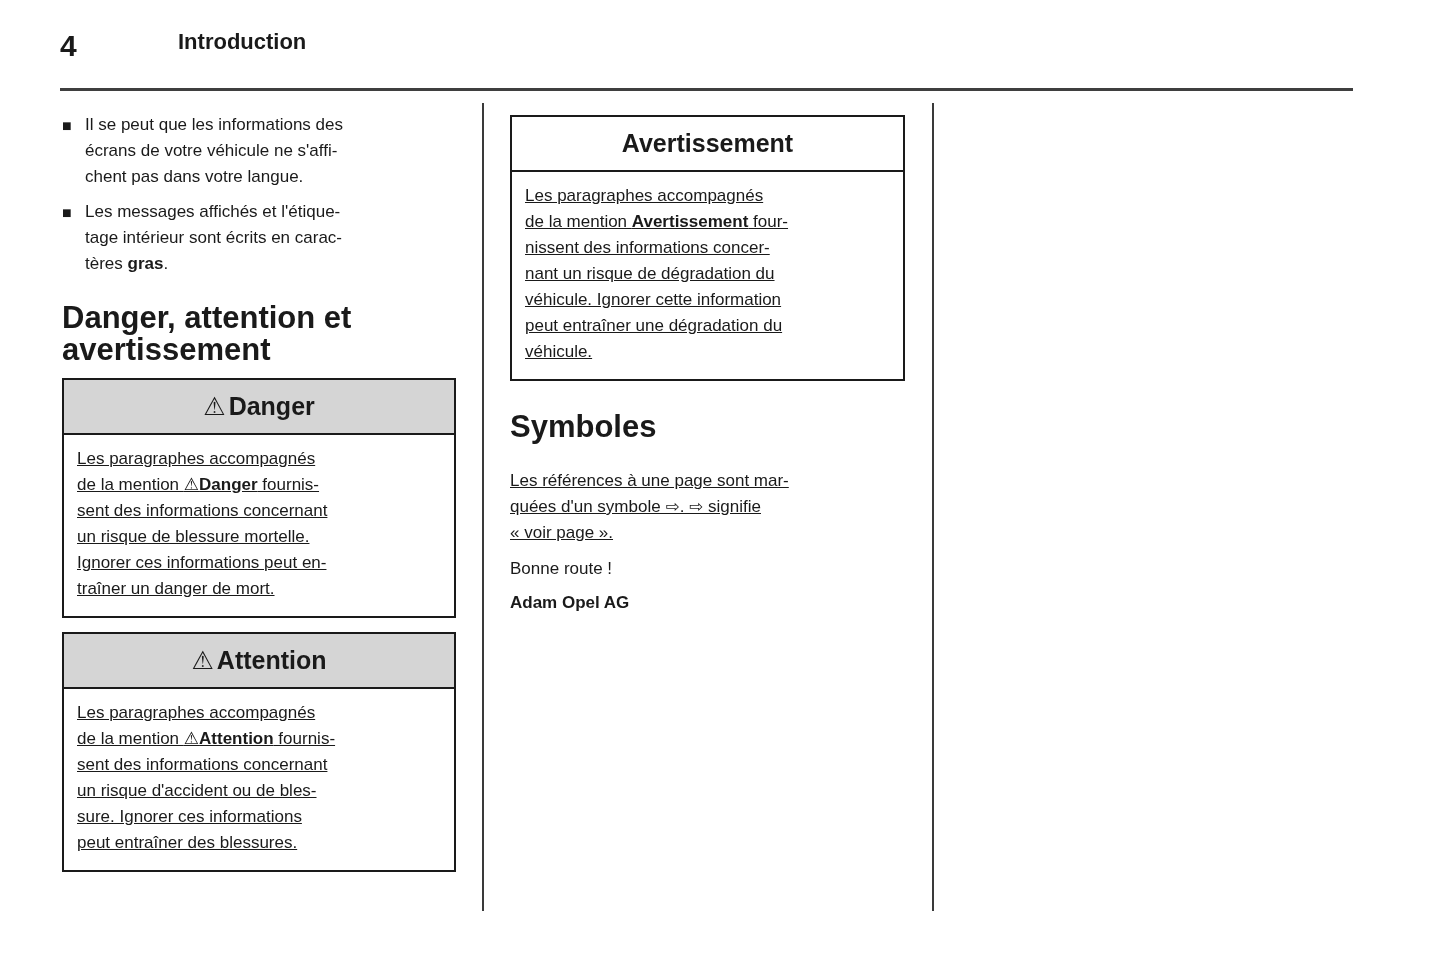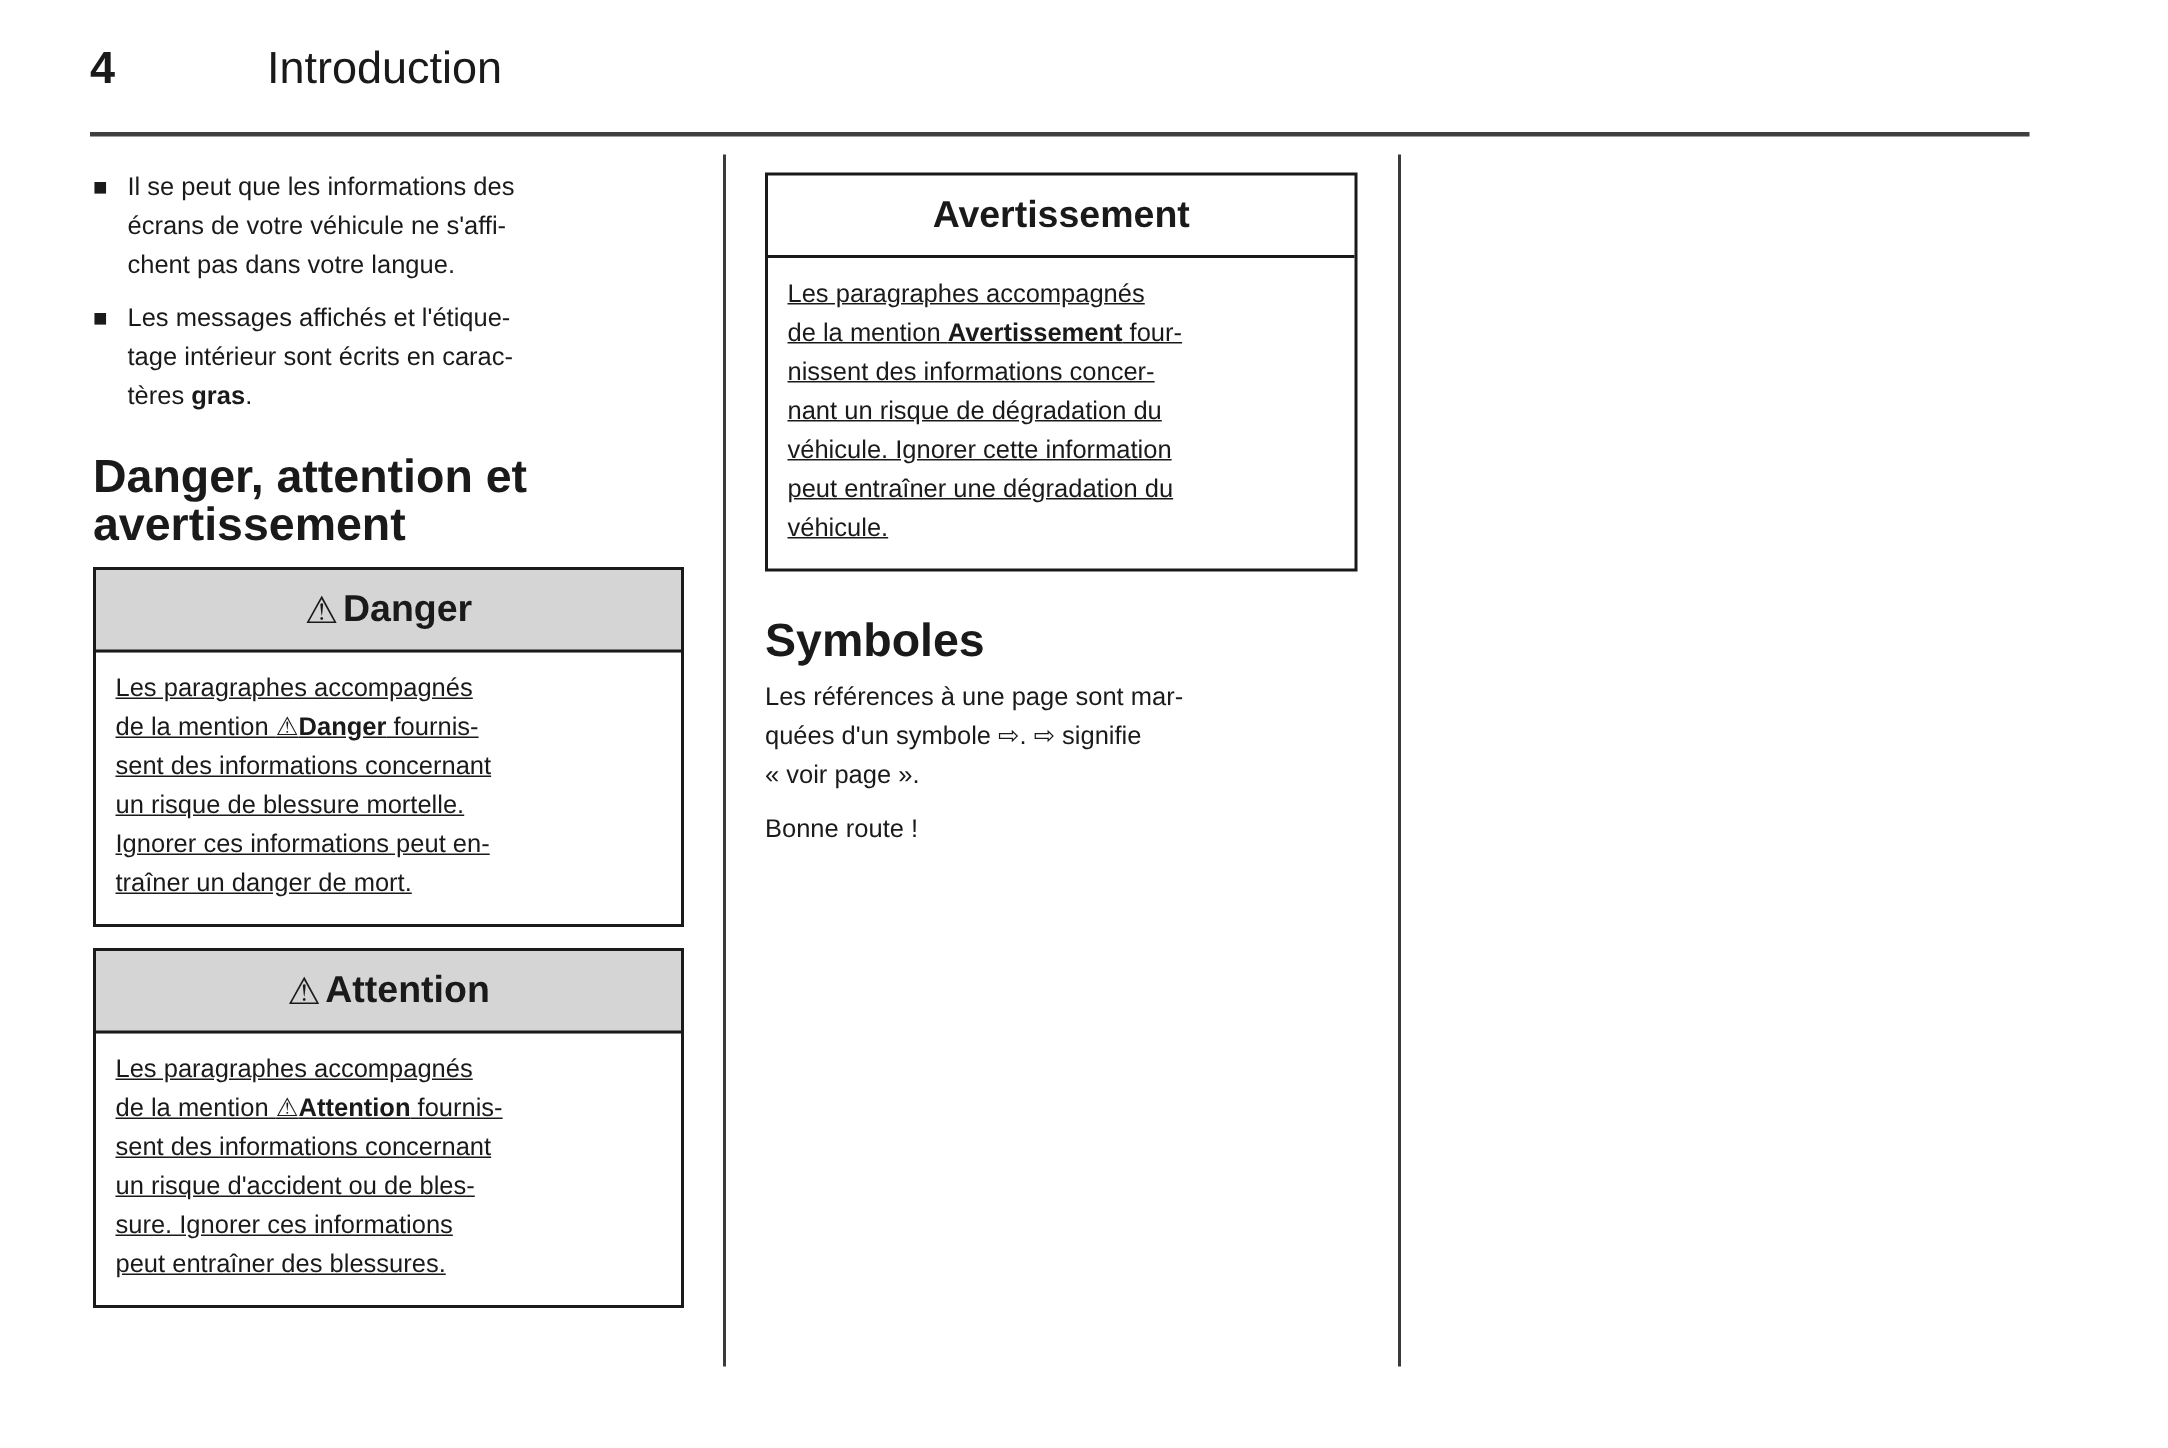--- a/index.html
+++ b/index.html
@@ -11,21 +11,21 @@
   }
   .page { position: relative; width: 1445px; height: 965px; background: #fff; }
 
   
   .page-number {
     position: absolute; left: 60px; top: 31px;
     font-size: 30px; font-weight: 700; line-height: 1;
   }
   .page-title {
     position: absolute; left: 178px; top: 31px;
-    font-size: 30px; font-weight: 400; line-height: 1;
+    font-size: 22px; font-weight: 700; line-height: 1;
   }
   .header-rule {
     position: absolute; left: 60px; top: 88px;
     width: 1293px; height: 3px; background: #3f3f3f;
   }
 
   
   .col { position: absolute; top: 112px; }
   .col-1 { left: 62px;  width: 394px; }
   .col-2 { left: 510px; width: 395px; }
@@ -58,21 +58,21 @@
     height: 55px; display: flex; align-items: center; justify-content: center;
     font-size: 25px; font-weight: 700; border-bottom: 2px solid #1a1a1a;
   }
   .warn-box-header .tri { margin-right: 3px; font-weight: 400; }
   .warn-box-body { padding: 11px 12px 14px 13px; text-decoration: underline; }
   .box-danger    { margin-top: 12px; }
   .box-attention { margin-top: 14px; }
   .box-warning   { margin-top: 3px; }
 
   .symbols-heading { margin-top: 30px; }
-  .symbols-par  { margin-top: 9px; }
+  .symbols-par  { margin-top: 25px; text-decoration: underline; }
   .closing-line { margin-top: 10px; }
   .signature    { margin-top: 8px; font-weight: 700; }
 
   b, .seg-b { font-weight: 700; }
 </style>
 </head>
 <body>
 
 <div class="page">
 
@@ -146,18 +146,19 @@
     </div>
 
     <div class="section-heading symbols-heading">Symboles</div>
 
     <div class="body-text symbols-par">Les références à une page sont mar-
 quées d'un symbole ⇨. ⇨ signifie
 « voir page ».</div>
 
     <div class="body-text closing-line">Bonne route !</div>
 
+    <div class="body-text signature">Adam Opel AG</div>
 
   </div>
 
   <div class="col col-3"></div>
 
 </div>
 
 </body></html>

